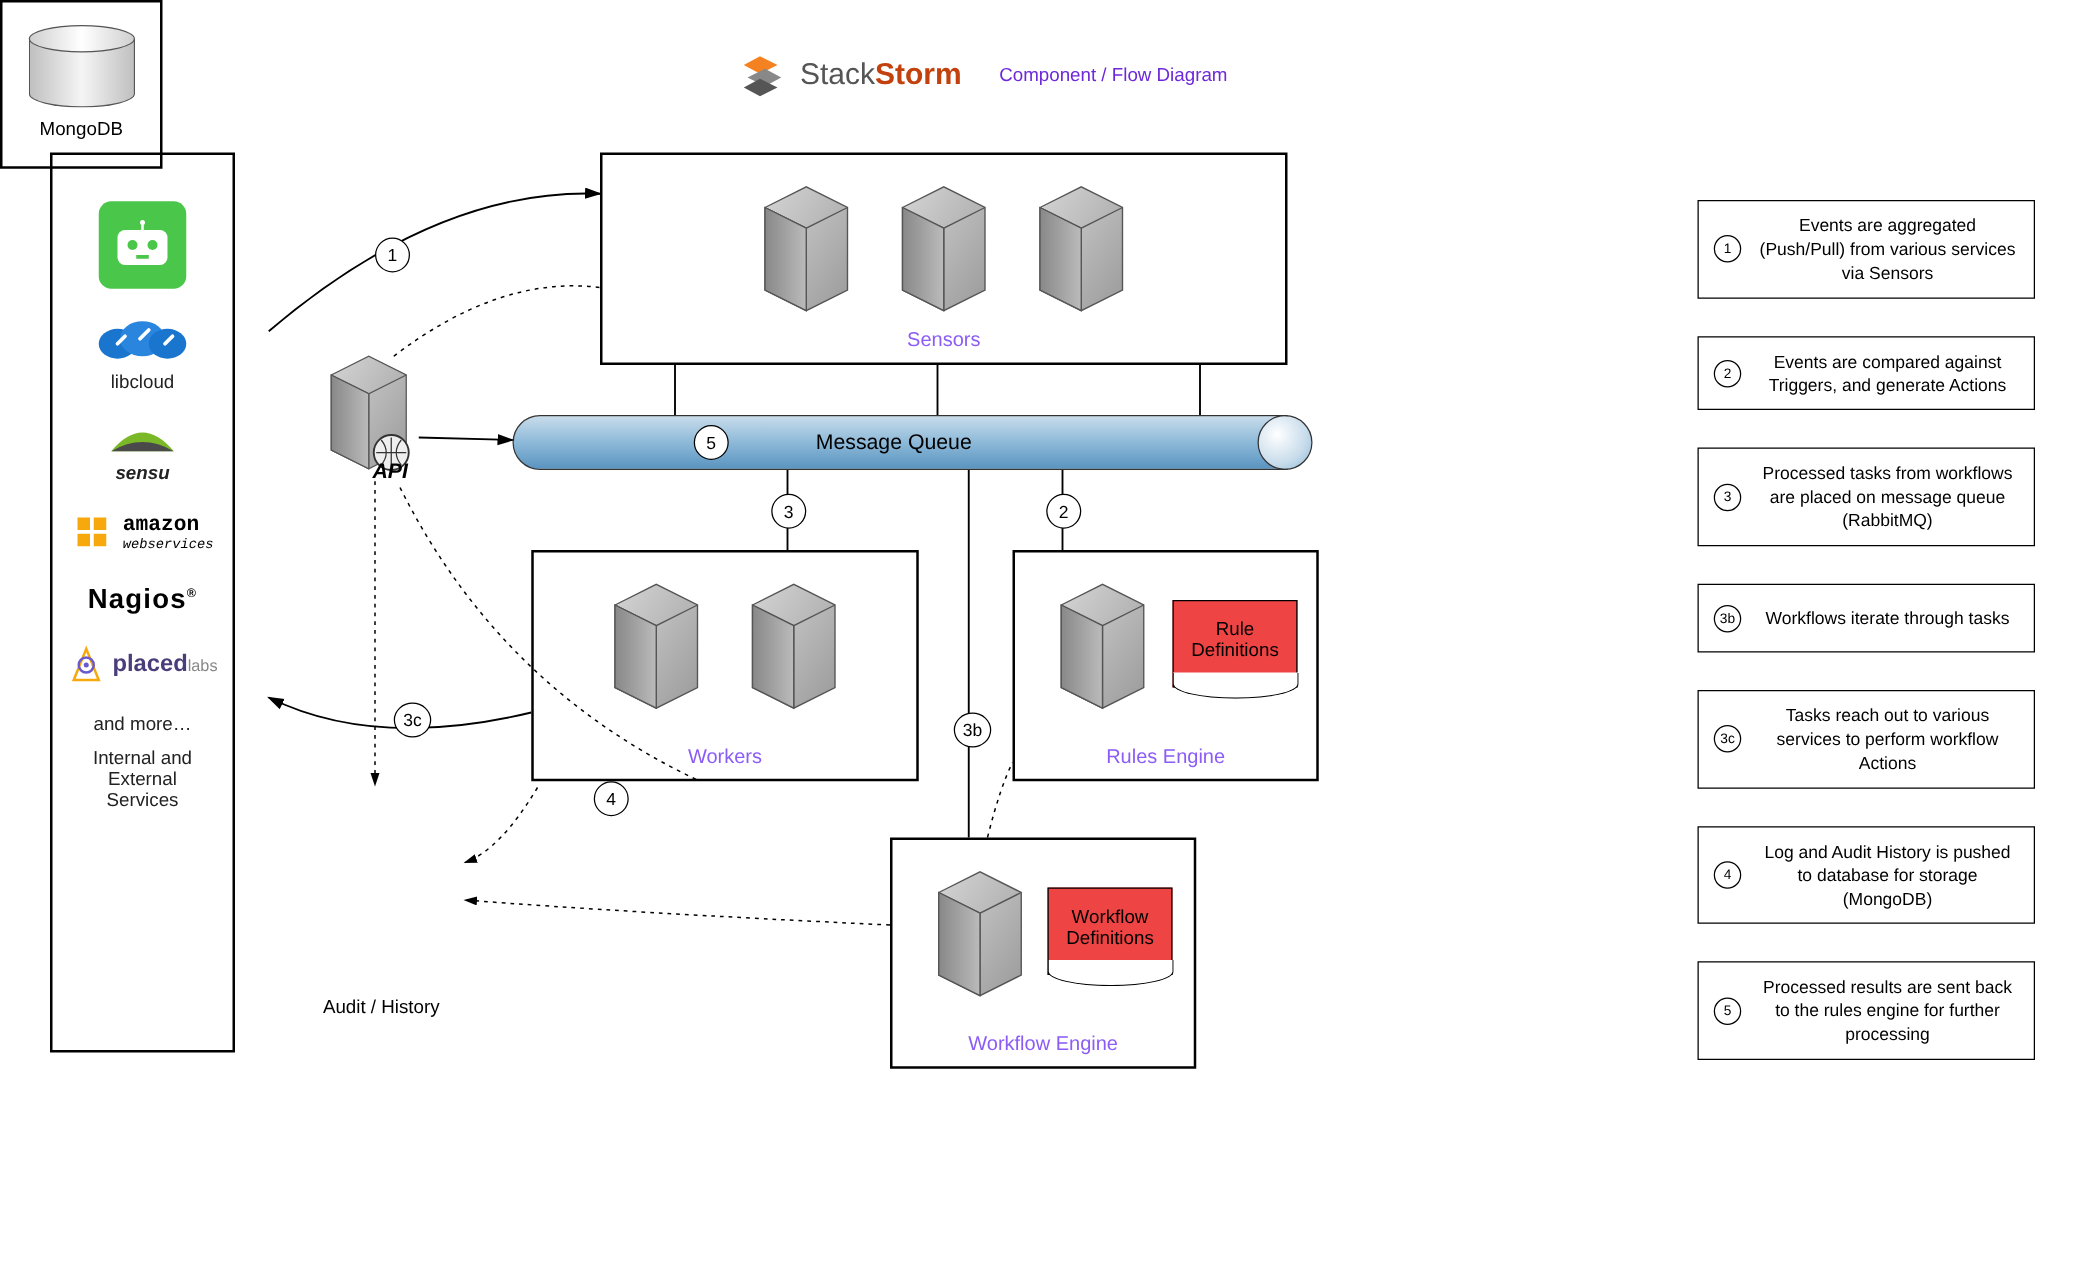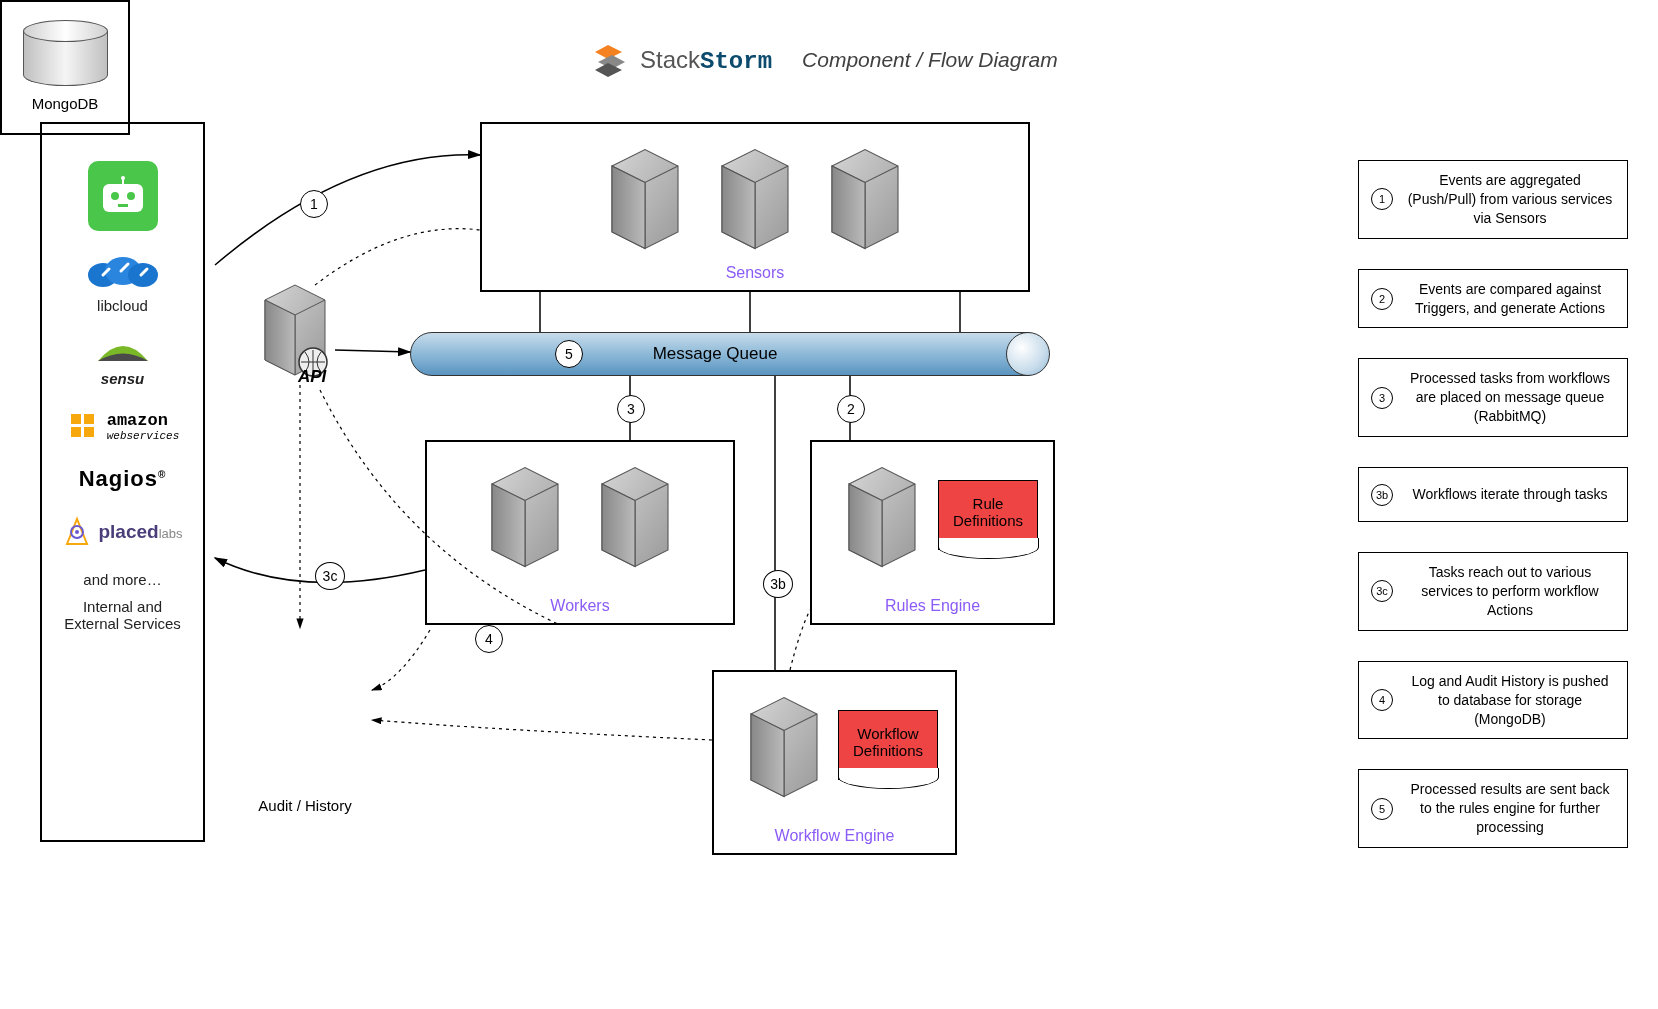--- a/index.html
+++ b/index.html
@@ -5,25 +5,25 @@
 * { box-sizing: border-box; margin: 0; padding: 0; }
 body { font-family: Arial, Helvetica, sans-serif; background: #fff; width: 1658px; height: 1009px; position: relative; }
 .canvas { position: absolute; inset: 0; }
 
 
 .header { position: absolute; top: 40px; left: 590px; display: flex; align-items: center; gap: 30px; }
 .logo { display: flex; align-items: center; gap: 10px; }
 .logo-icon { width: 40px; height: 40px; }
 .logo-text { font-size: 24px; }
 .logo-text .stack { font-weight: 300; color: #555; }
-.logo-text .storm { font-weight: 700; color: #0c4a6e; font-family: Liberation Mono, monospace; }
-.subtitle { font-size: 21px; color: #404040; font-style: italic; }
-
-
-.services-panel { position: absolute; left: 40px; top: 122px; width: 165px; height: 720px; border: 2px solid #000; padding: 15px 10px; text-align: center; }
+.logo-text .storm { font-weight: 700; color: #c2410c; }
+.subtitle { font-size: 15px; color: #6d28d9; }
+
+
+.services-panel { position: absolute; left: 40px; top: 122px; width: 148px; height: 720px; border: 2px solid #000; padding: 15px 10px; text-align: center; }
 .service-item { margin: 22px auto; width: 100%; display:flex; flex-direction:column; align-items:center; }
 .svc-robot { width: 70px; height: 70px; background: #4ac64a; border-radius: 10px; display:flex; align-items:center; justify-content:center; }
 .svc-libcloud-icon { width:80px; height:40px; display:flex; justify-content:center; align-items:center; }
 .svc-label { font-size: 15px; color: #222; margin-top: 4px; }
 .svc-aws-icon { display:flex; align-items:center; gap:6px;font-family:Liberation Mono, monospace; }
 .svc-nagios { font-size: 22px; font-weight: 700; letter-spacing: 1px; }
 .svc-puppet { display:flex; align-items:center; gap:6px; }
 .svc-more { font-size: 15px; color: #222; margin-top: 20px; }
 .svc-caption { font-size: 15px; color: #222; margin-top: 10px; padding: 0 5px; }
 

